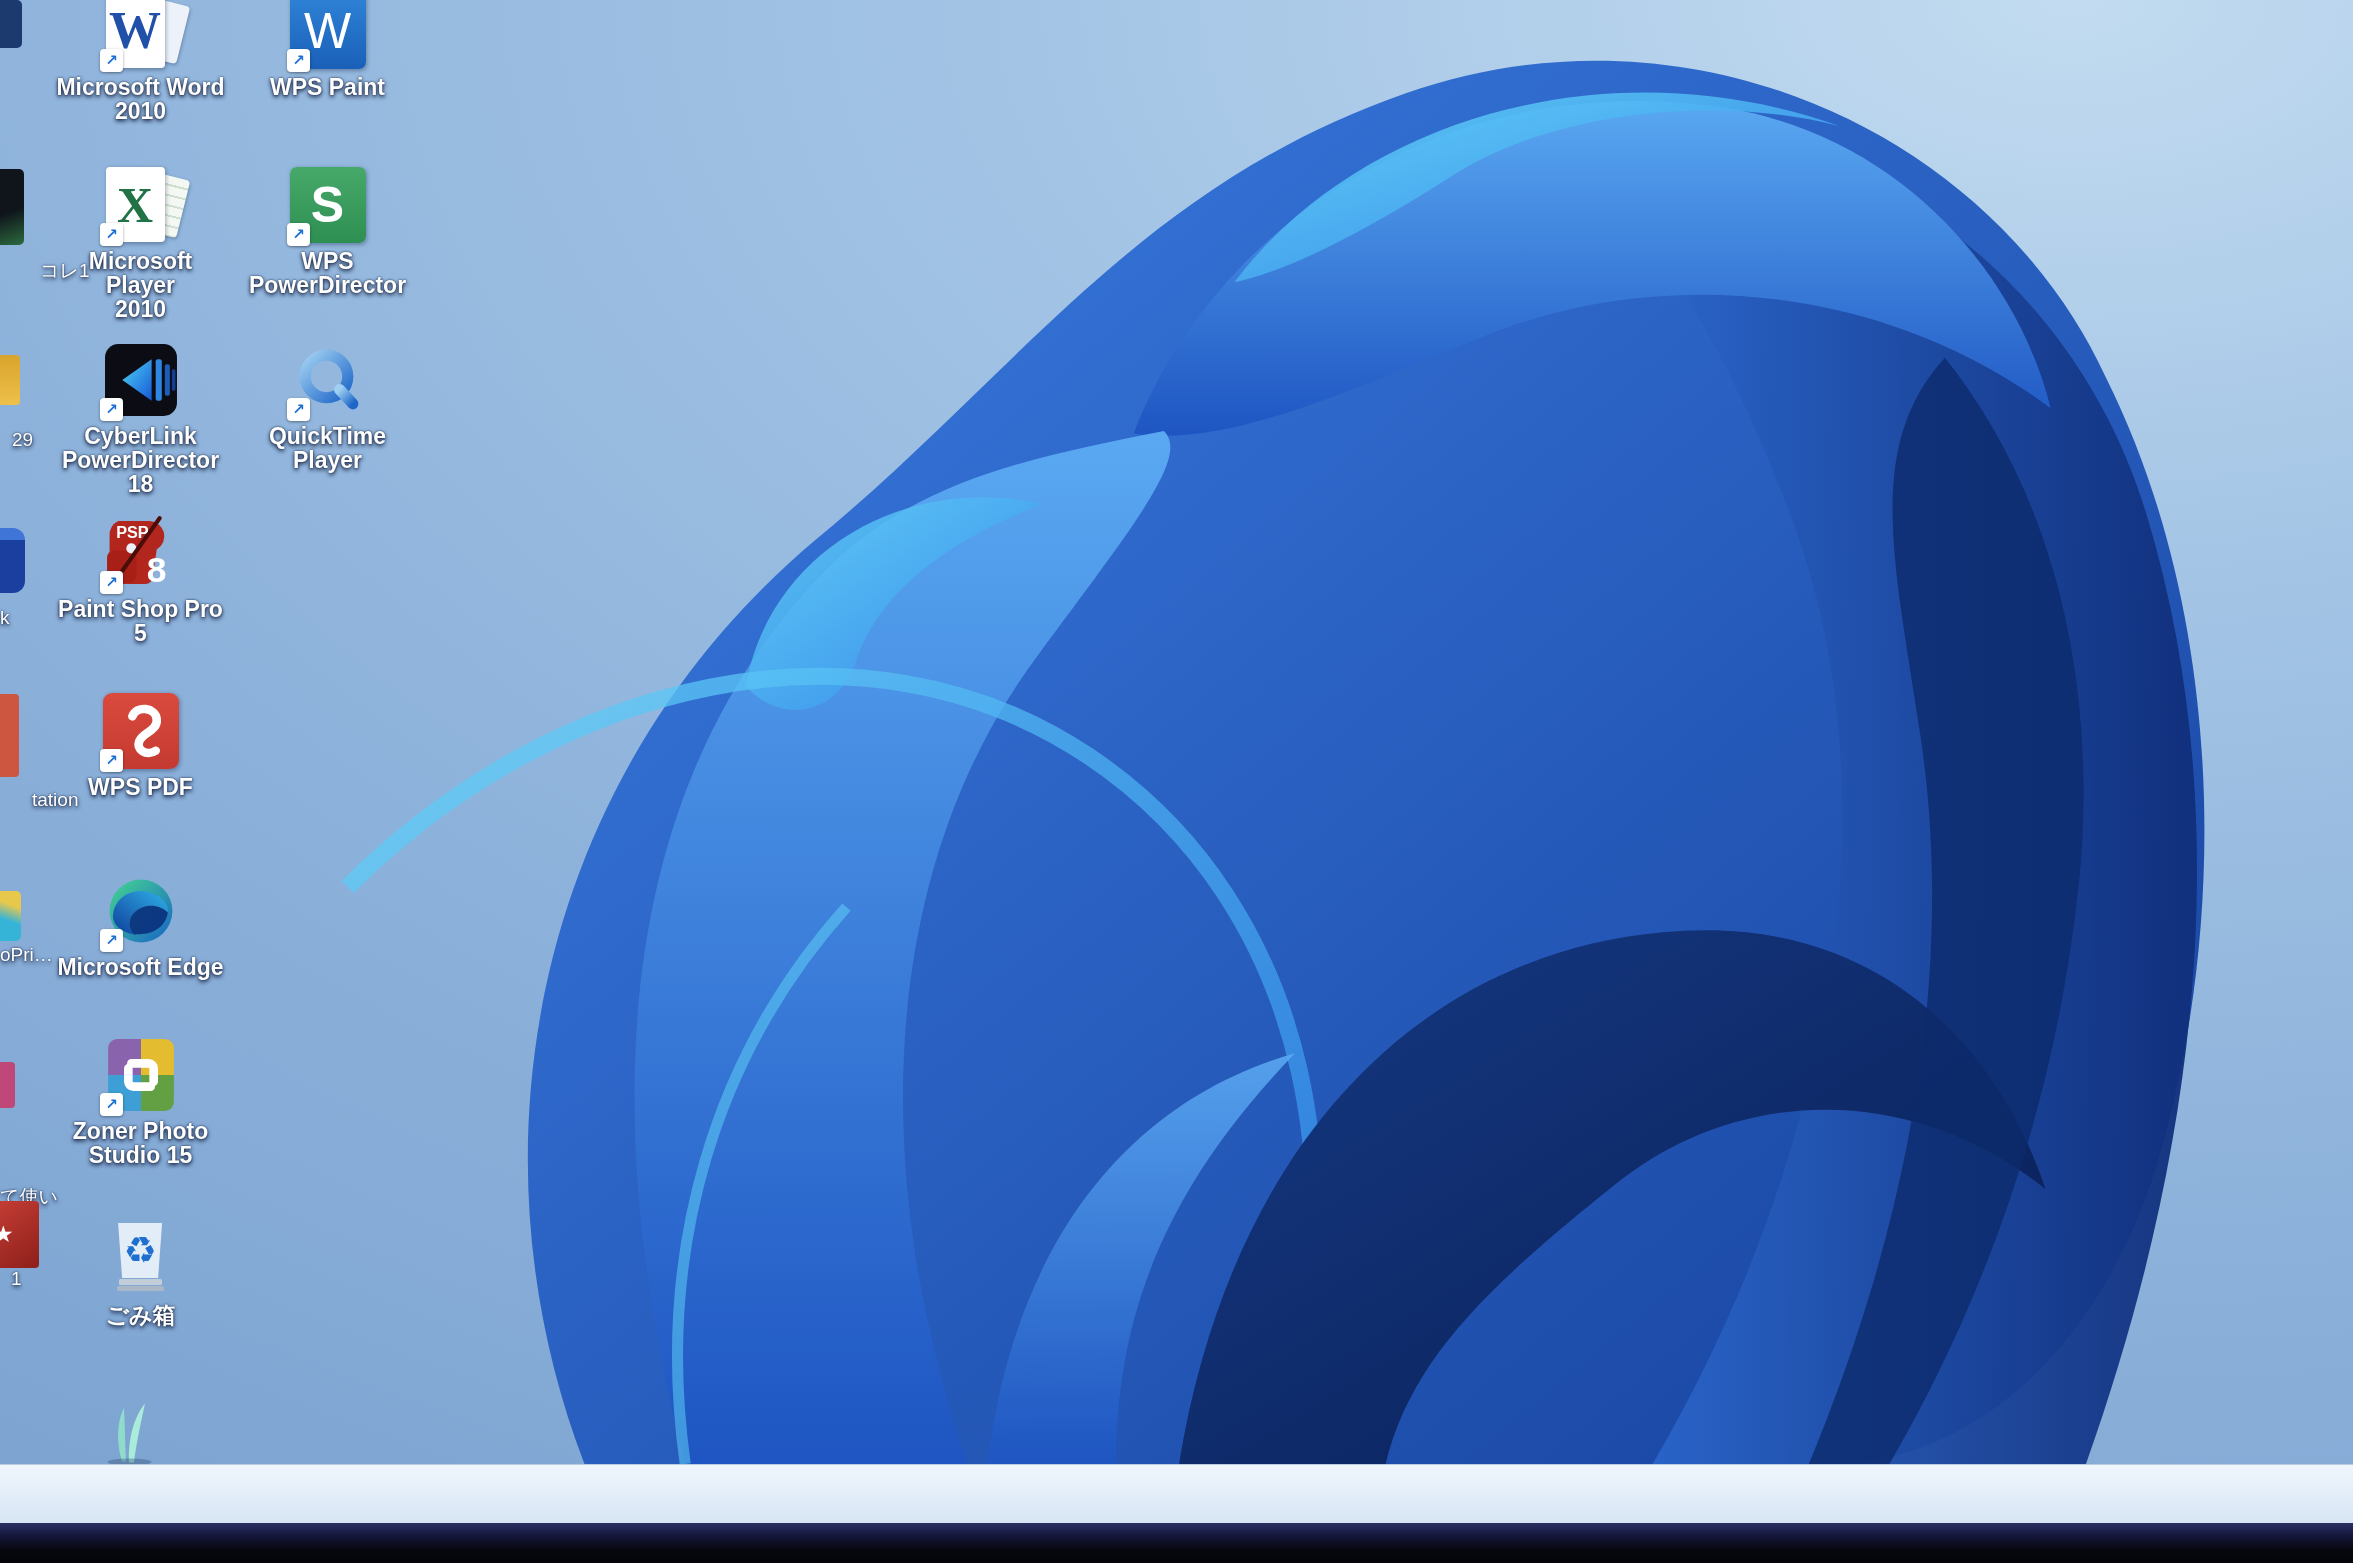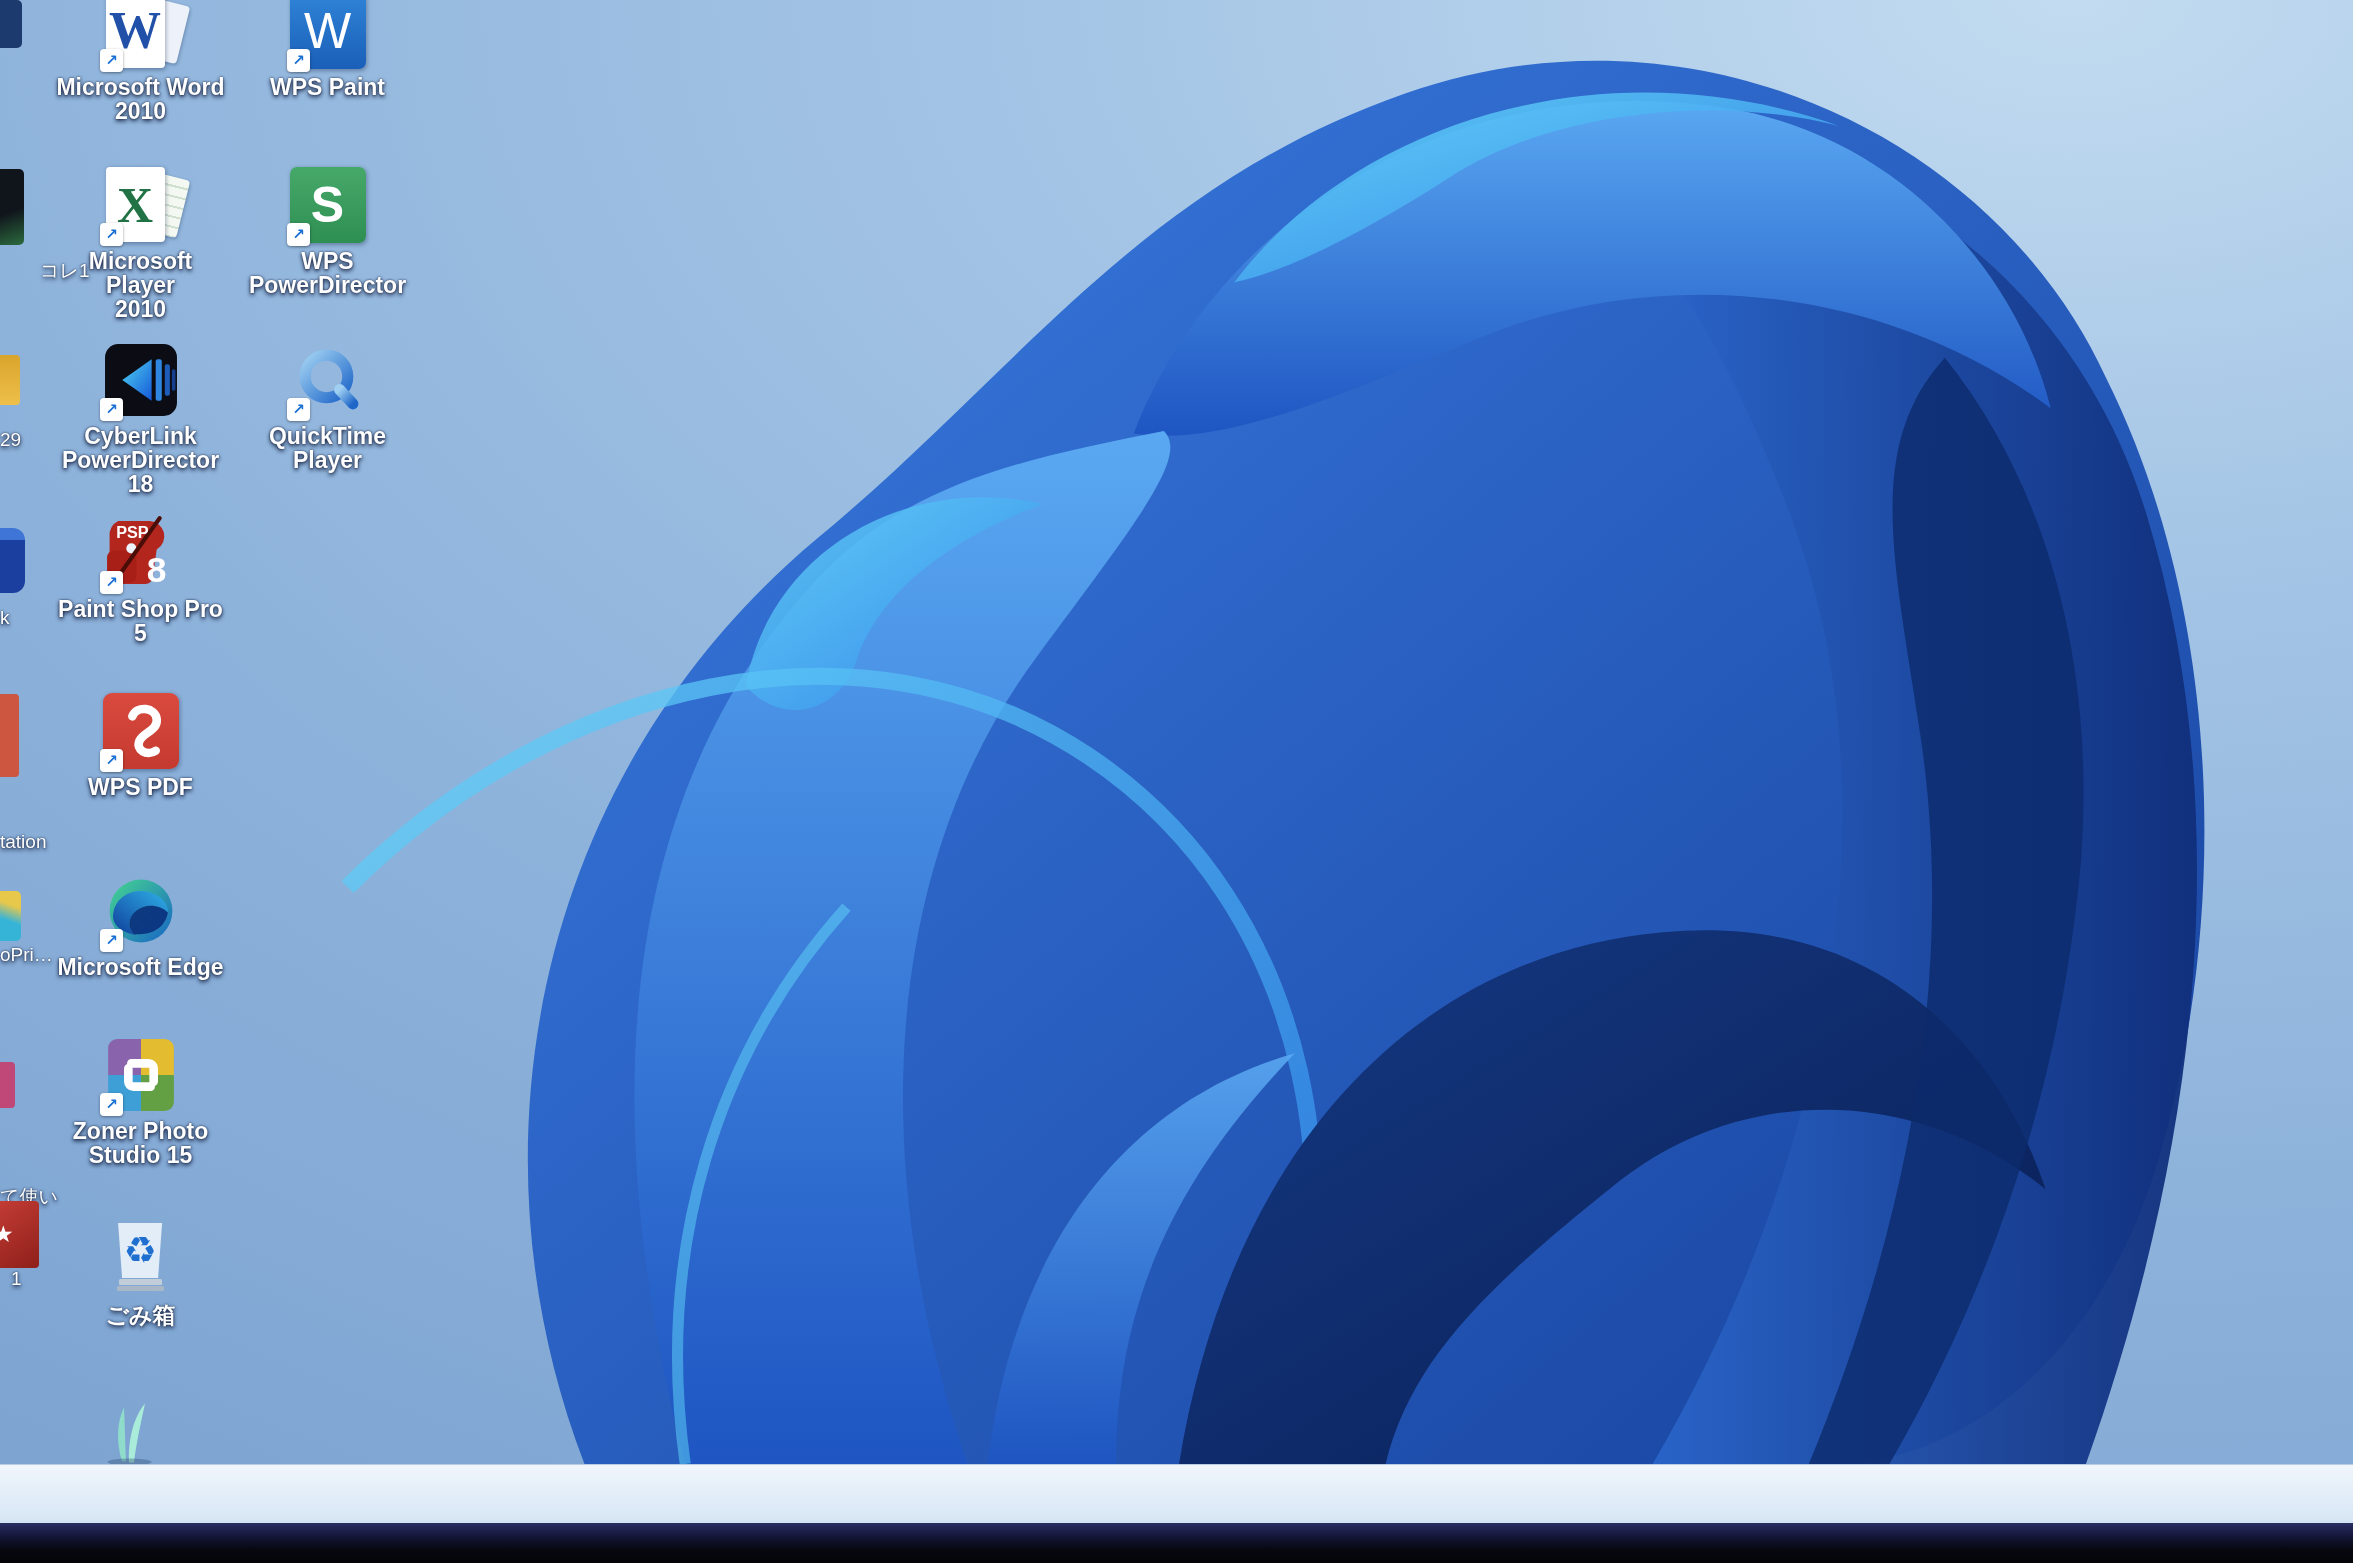--- a/index.html
+++ b/index.html
@@ -286,27 +286,27 @@
           <div>QuickTime Player</div>
         </div>
     </div>
 
     <div class="pcut" style="top:0;width:22px;height:48px;background:#1d3a6e;border-radius:0 5px 5px 0;"></div>
 
     <div class="pcut" style="top:169px;width:24px;height:76px;background:linear-gradient(160deg,#10151c 55%,#2c6b3e);border-radius:0 5px 5px 0;"></div>
     <div class="plbl" style="top:258px;width:116px;padding-left:40px;">コレ1</div>
 
     <div class="pcut" style="top:355px;width:20px;height:50px;background:linear-gradient(180deg,#d9a42c,#eec04a);border-radius:0 4px 4px 0;"></div>
-    <div class="plbl" style="top:429px;width:45px;text-align:left;">29</div>
+    <div class="plbl" style="top:429px;width:45px;text-align:center;">29</div>
 
     <div class="pcut" style="top:528px;width:25px;height:65px;background:linear-gradient(180deg,#3f75d6 0 18%,#1b3f9e 19% 100%);border-radius:0 12px 12px 0;"></div>
     <div class="plbl" style="top:607px;width:35px;">k</div>
 
     <div class="pcut" style="top:694px;width:19px;height:83px;background:#cc5640;border-radius:0 4px 4px 0;"></div>
-    <div class="plbl" style="top:831px;width:65px;">tation</div>
+    <div class="plbl" style="top:789px;width:65px;margin-left:32px;">tation</div>
 
     <div class="pcut" style="top:891px;width:21px;height:50px;background:linear-gradient(200deg,#e8c84a 30%,#36b4d8 60%);border-radius:0 5px 5px 0;"></div>
     <div class="plbl" style="top:944px;width:60px;">oPri…</div>
 
     <div class="pcut" style="top:1062px;width:15px;height:46px;background:#c04878;border-radius:0 4px 4px 0;"></div>
     <div class="plbl" style="top:1184px;width:76px;">て使い</div>
 
     <div class="pcut" style="top:1201px;width:39px;height:67px;background:linear-gradient(145deg,#c23c34,#8e1f1a);border-radius:0 4px 4px 0;display:flex;align-items:center;">
       <span style="color:#fff;font-size:23px;margin-left:-7px;">★</span>
     </div>

